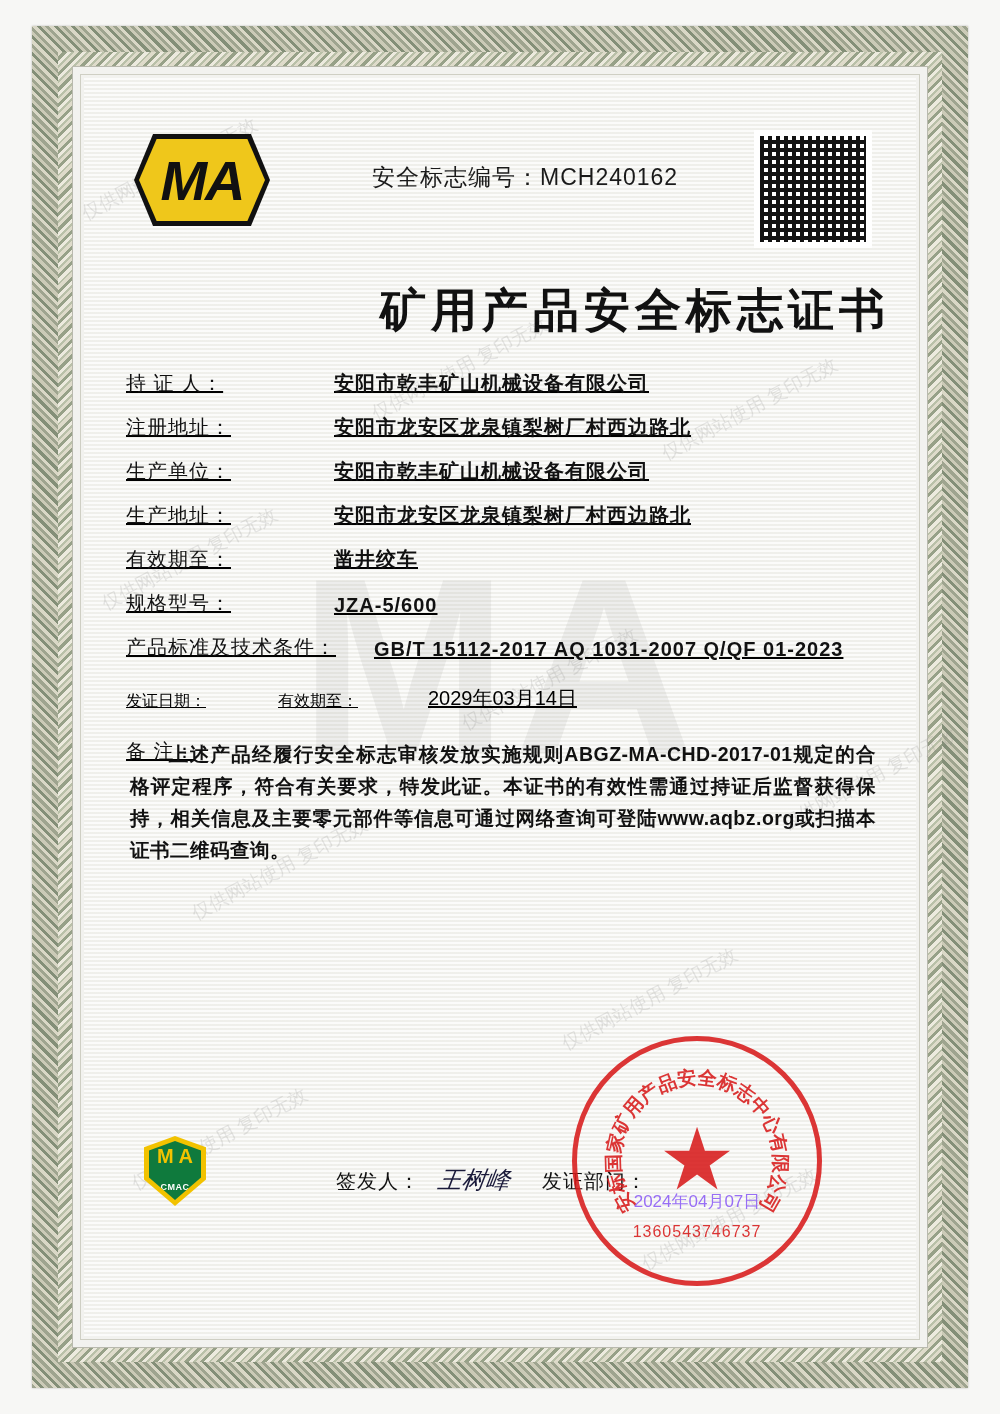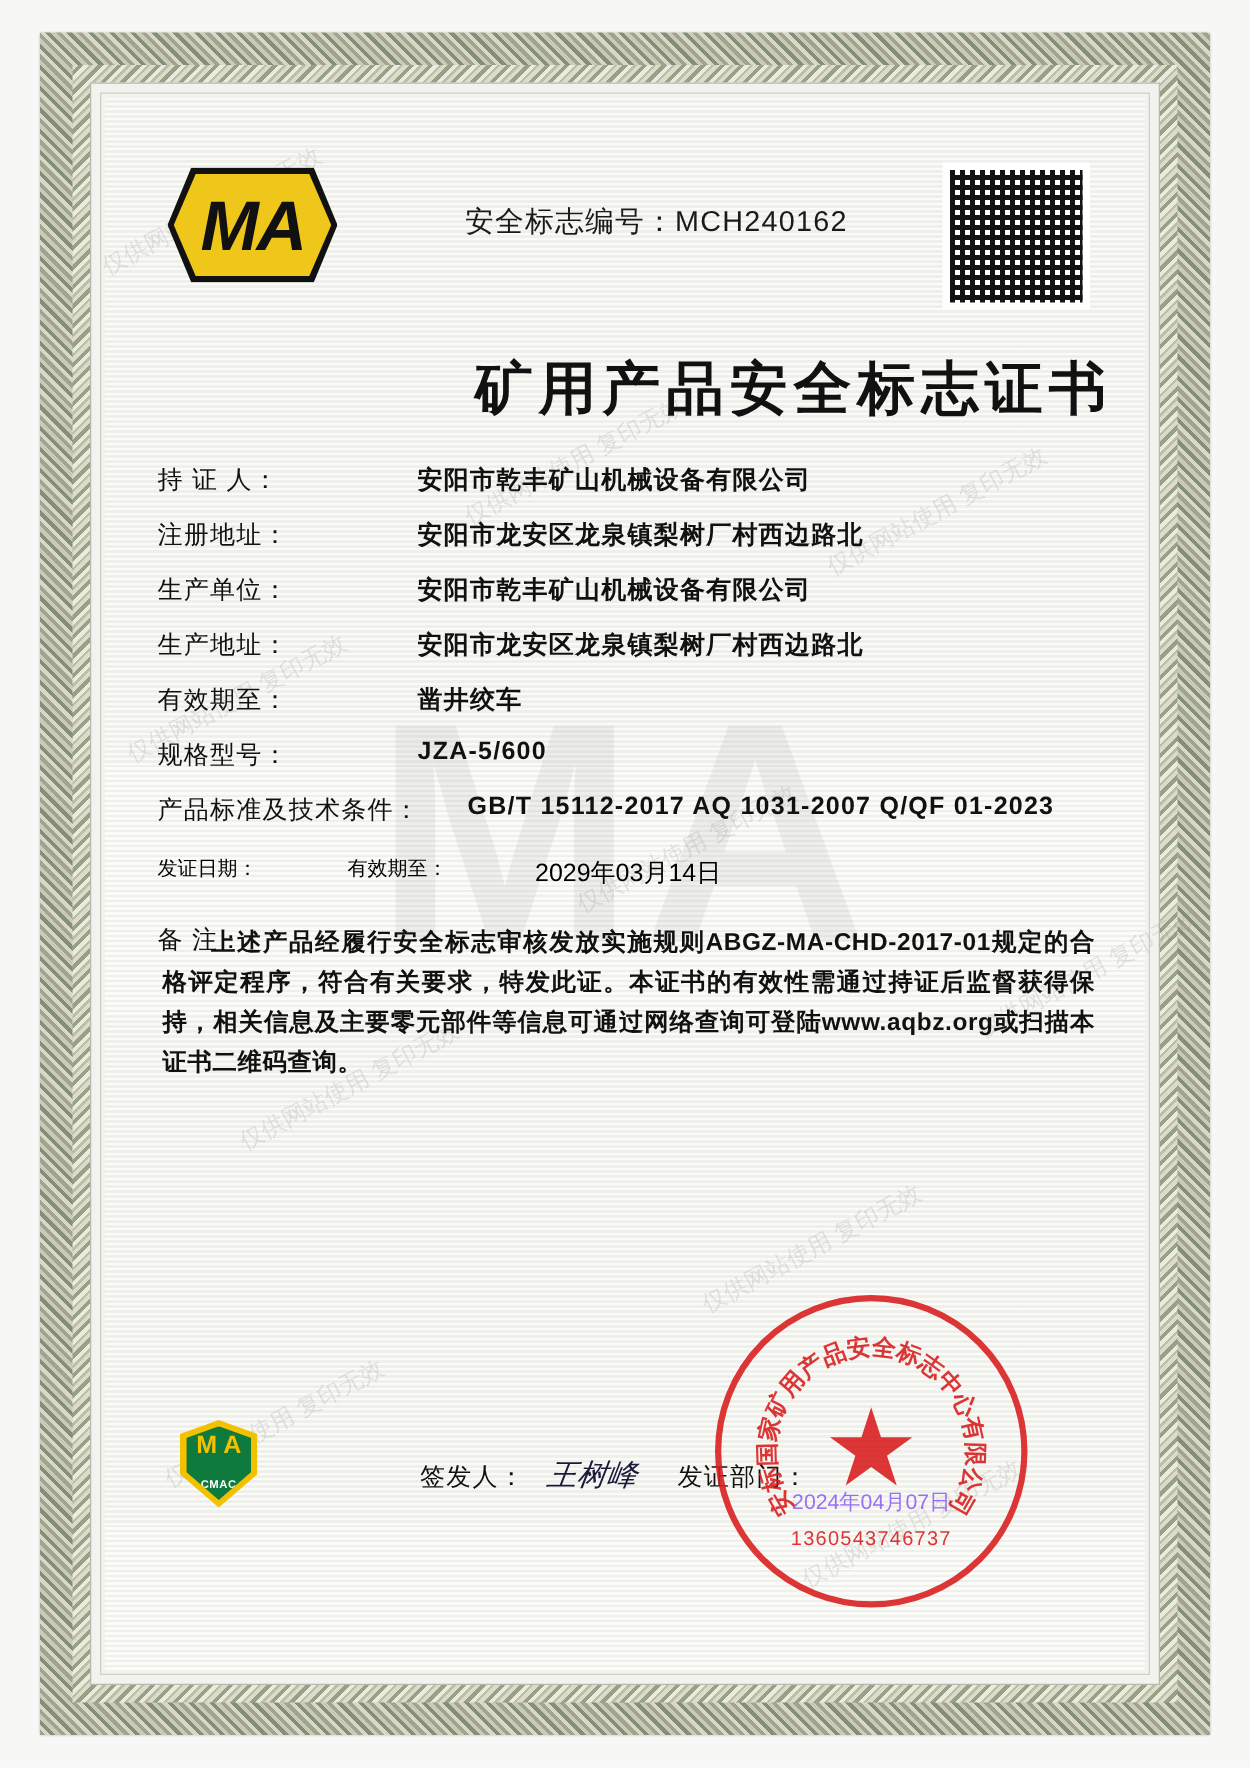--- a/index.html
+++ b/index.html
@@ -95,21 +95,21 @@
     background-size:8px 8px, 8px 8px;
     opacity:.92;
   }
   .title{
     position:absolute;left:0;right:0;top:182px;text-align:right;
     font-size:46px;font-weight:bold;letter-spacing:5px;color:#111;
     font-family:"DejaVu Sans","Liberation Sans",sans-serif;
   }
   
   .fields{position:absolute;left:16px;right:10px;top:272px;}
-  .row{display:flex;align-items:flex-start;margin-bottom:17px;}
+  .row{display:flex;align-items:flex-end;margin-bottom:17px;text-decoration:underline;}
   .lbl{
     width:208px;flex:none;font-size:20px;color:#111;letter-spacing:1px;
   }
   .lbl.wide{width:248px;}
   .val{
     font-size:20px;color:#111;font-weight:bold;letter-spacing:1px;
   }
   .val.normal{font-weight:normal;}
   .row.dates{margin-top:24px;}
   .date-lbl{width:152px;flex:none;font-size:16px;}

